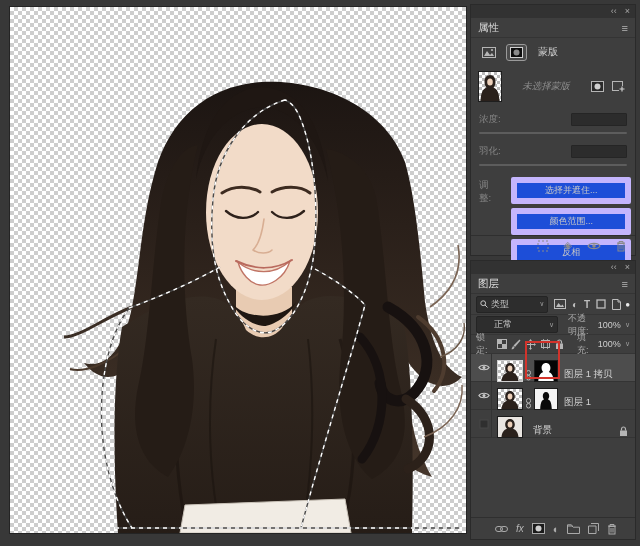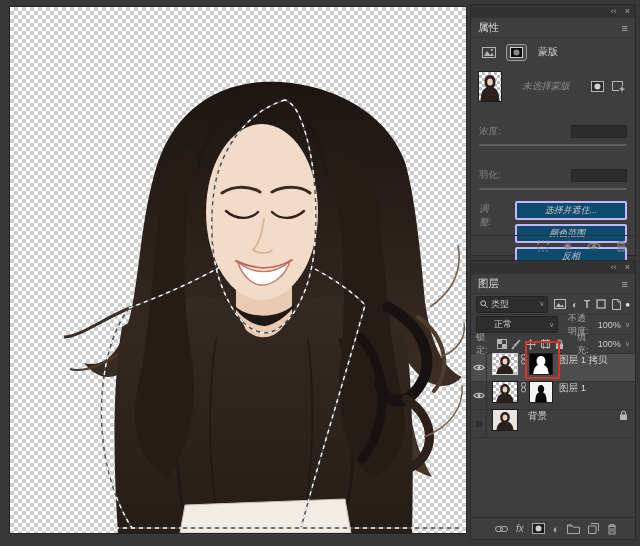--- a/index.html
+++ b/index.html
@@ -31,51 +31,51 @@
   .icon-btn.sel{outline:1px solid #9a9a9a;background:#4b4b4b;}
   .mask-row{display:flex;align-items:center;gap:9px;height:18px;}
   .mask-row .lbl{font-size:10px;color:#cfcfcf;margin-left:3px;}
 
   .status-row{display:flex;align-items:center;gap:7px;margin-top:9px;height:32px;}
   .thumb-sm{width:22px;height:29px;background:conic-gradient(#bbb 90deg,#fff 90deg 180deg,#bbb 180deg 270deg,#fff 270deg);
     background-size:6px 6px;outline:1px solid #1e1e1e;position:relative;overflow:hidden;}
   .nomask{font-style:italic;color:#8d8d8d;font-size:9.5px;flex:1;text-align:center;}
   .status-icons{display:flex;gap:8px;align-items:center;padding-right:2px;}
 
-  .slider-block{margin-top:22px;}
+  .slider-block{margin-top:10px;}
   .slider-row{display:flex;align-items:center;justify-content:space-between;height:15px;}
   .dim-lbl{font-size:9.5px;color:#858585;}
   .val-box{width:56px;height:13px;background:#2c2c2c;border:1px solid #252525;border-radius:1px;
     font-size:9px;color:#8d8d8d;text-align:right;padding:0 3px;box-sizing:border-box;}
   .slider-track{height:2px;background:#5d5d5d;margin-top:5px;border-radius:1px;}
 
-  .refine{display:flex;margin-top:11px;font-style:italic;}
+  .refine{display:flex;margin-top:11px;}
   .refine .dim-lbl{padding-top:2px;}
   .refine-btns{margin-left:auto;display:flex;flex-direction:column;gap:4px;}
-  .ps-btn{width:108px;height:15px;background:#0c4a6e;border:2px solid #c4b5fd;border-radius:2px;
+  .ps-btn{width:108px;height:15px;background:#1d4ed8;border:6px solid #c4b5fd;border-radius:2px;
     color:#c6c6c6;font-size:9px;display:flex;align-items:center;justify-content:center;cursor:default;margin-left:20px;}
 
   .props-bottom{position:absolute;left:0;right:0;bottom:0;height:19px;border-top:1px solid #2f2f2f;
     display:flex;align-items:center;justify-content:flex-end;gap:15px;padding:0 9px;color:#8a8a8a;}
 
   
   .filter-row{display:flex;align-items:center;gap:4px;height:20px;padding:0 5px;border-bottom:1px solid #353535;}
   .combo{display:flex;align-items:center;background:#2d2d2d;border:1px solid #242424;border-radius:2px;
     height:15px;font-size:9px;color:#c6c6c6;padding:0 3px;gap:3px;}
   .combo .chev{margin-left:auto;color:#9a9a9a;font-size:7px;}
   .kind-combo{width:66px;font-family:Liberation Mono, monospace;}
   .blend-combo{width:90px;padding-left:17px;}
   .filter-icons{display:flex;align-items:center;gap:6px;margin-left:2px;color:#bdbdbd;}
   .blend-row{display:flex;align-items:center;gap:4px;height:19px;padding:0 5px;border-bottom:1px solid #353535;font-size:9px;}
   .lock-row{display:flex;align-items:center;gap:4px;height:18px;padding:0 5px;border-bottom:1px solid #353535;font-size:9px;}
   .tiny-lbl{color:#a9a9a9;font-size:9px;}
   .pct{color:#cdcdcd;font-size:9px;}
   .chev2{color:#9a9a9a;font-size:7px;}
 
-  .layer-row{display:flex;align-items:flex-start;height:27px;border-bottom:1px solid #343434;gap:3px;}
+  .layer-row{display:flex;align-items:flex-end;height:27px;border-bottom:1px solid #343434;padding-left:5px;gap:3px;}
   .layer-row.sel{background:#4d4d4d;}
   .eye-cell{width:15px;display:flex;justify-content:center;color:#c9c9c9;border-right:1px solid #333;height:100%;align-items:center;}
   .lthumb{width:24px;height:20px;background:conic-gradient(#bbb 90deg,#fff 90deg 180deg,#bbb 180deg 270deg,#fff 270deg);
     background-size:6px 6px;outline:1px solid #1c1c1c;position:relative;margin-left:3px;flex:none;}
   .lthumb.litebg{background:#e9e5e1;}
   .lthumb.active{outline:1px solid #cfcfcf;}
   .mthumb{width:22px;height:20px;outline:1px solid #1c1c1c;position:relative;flex:none;}
   .lname{font-size:9.5px;color:#d2d2d2;margin-left:4px;flex:1;white-space:nowrap;}
   .row-lock{margin-right:7px;color:#b5b5b5;}
   .layers-bottom{position:absolute;left:0;right:0;bottom:0;height:21px;border-top:1px solid #2f2f2f;

